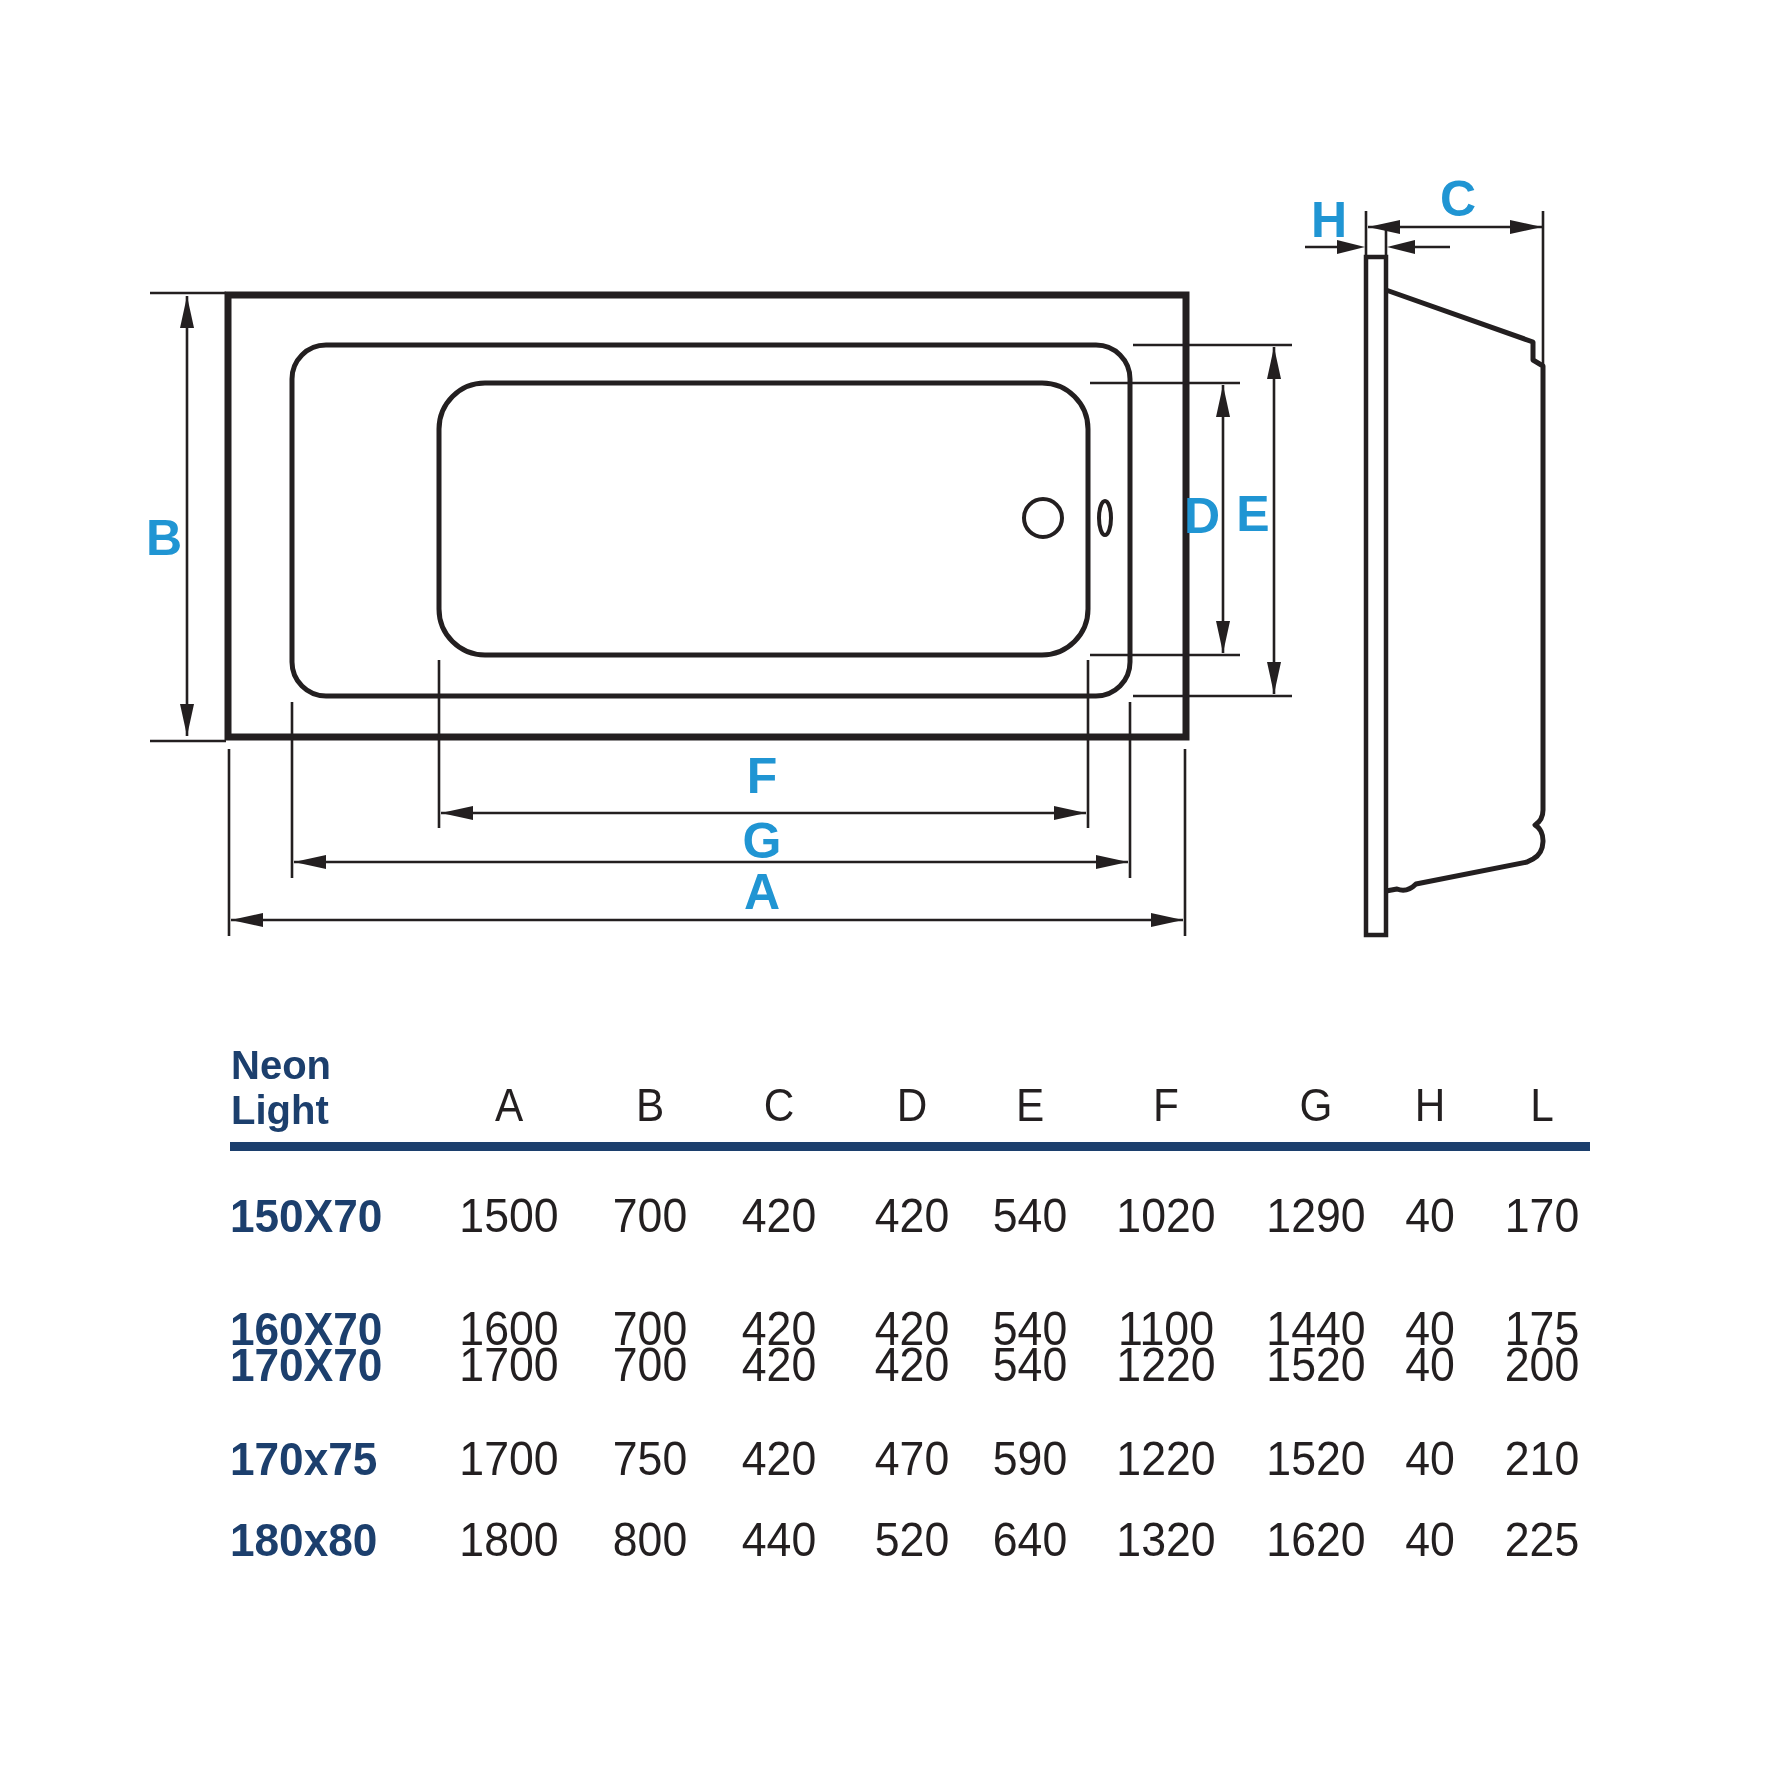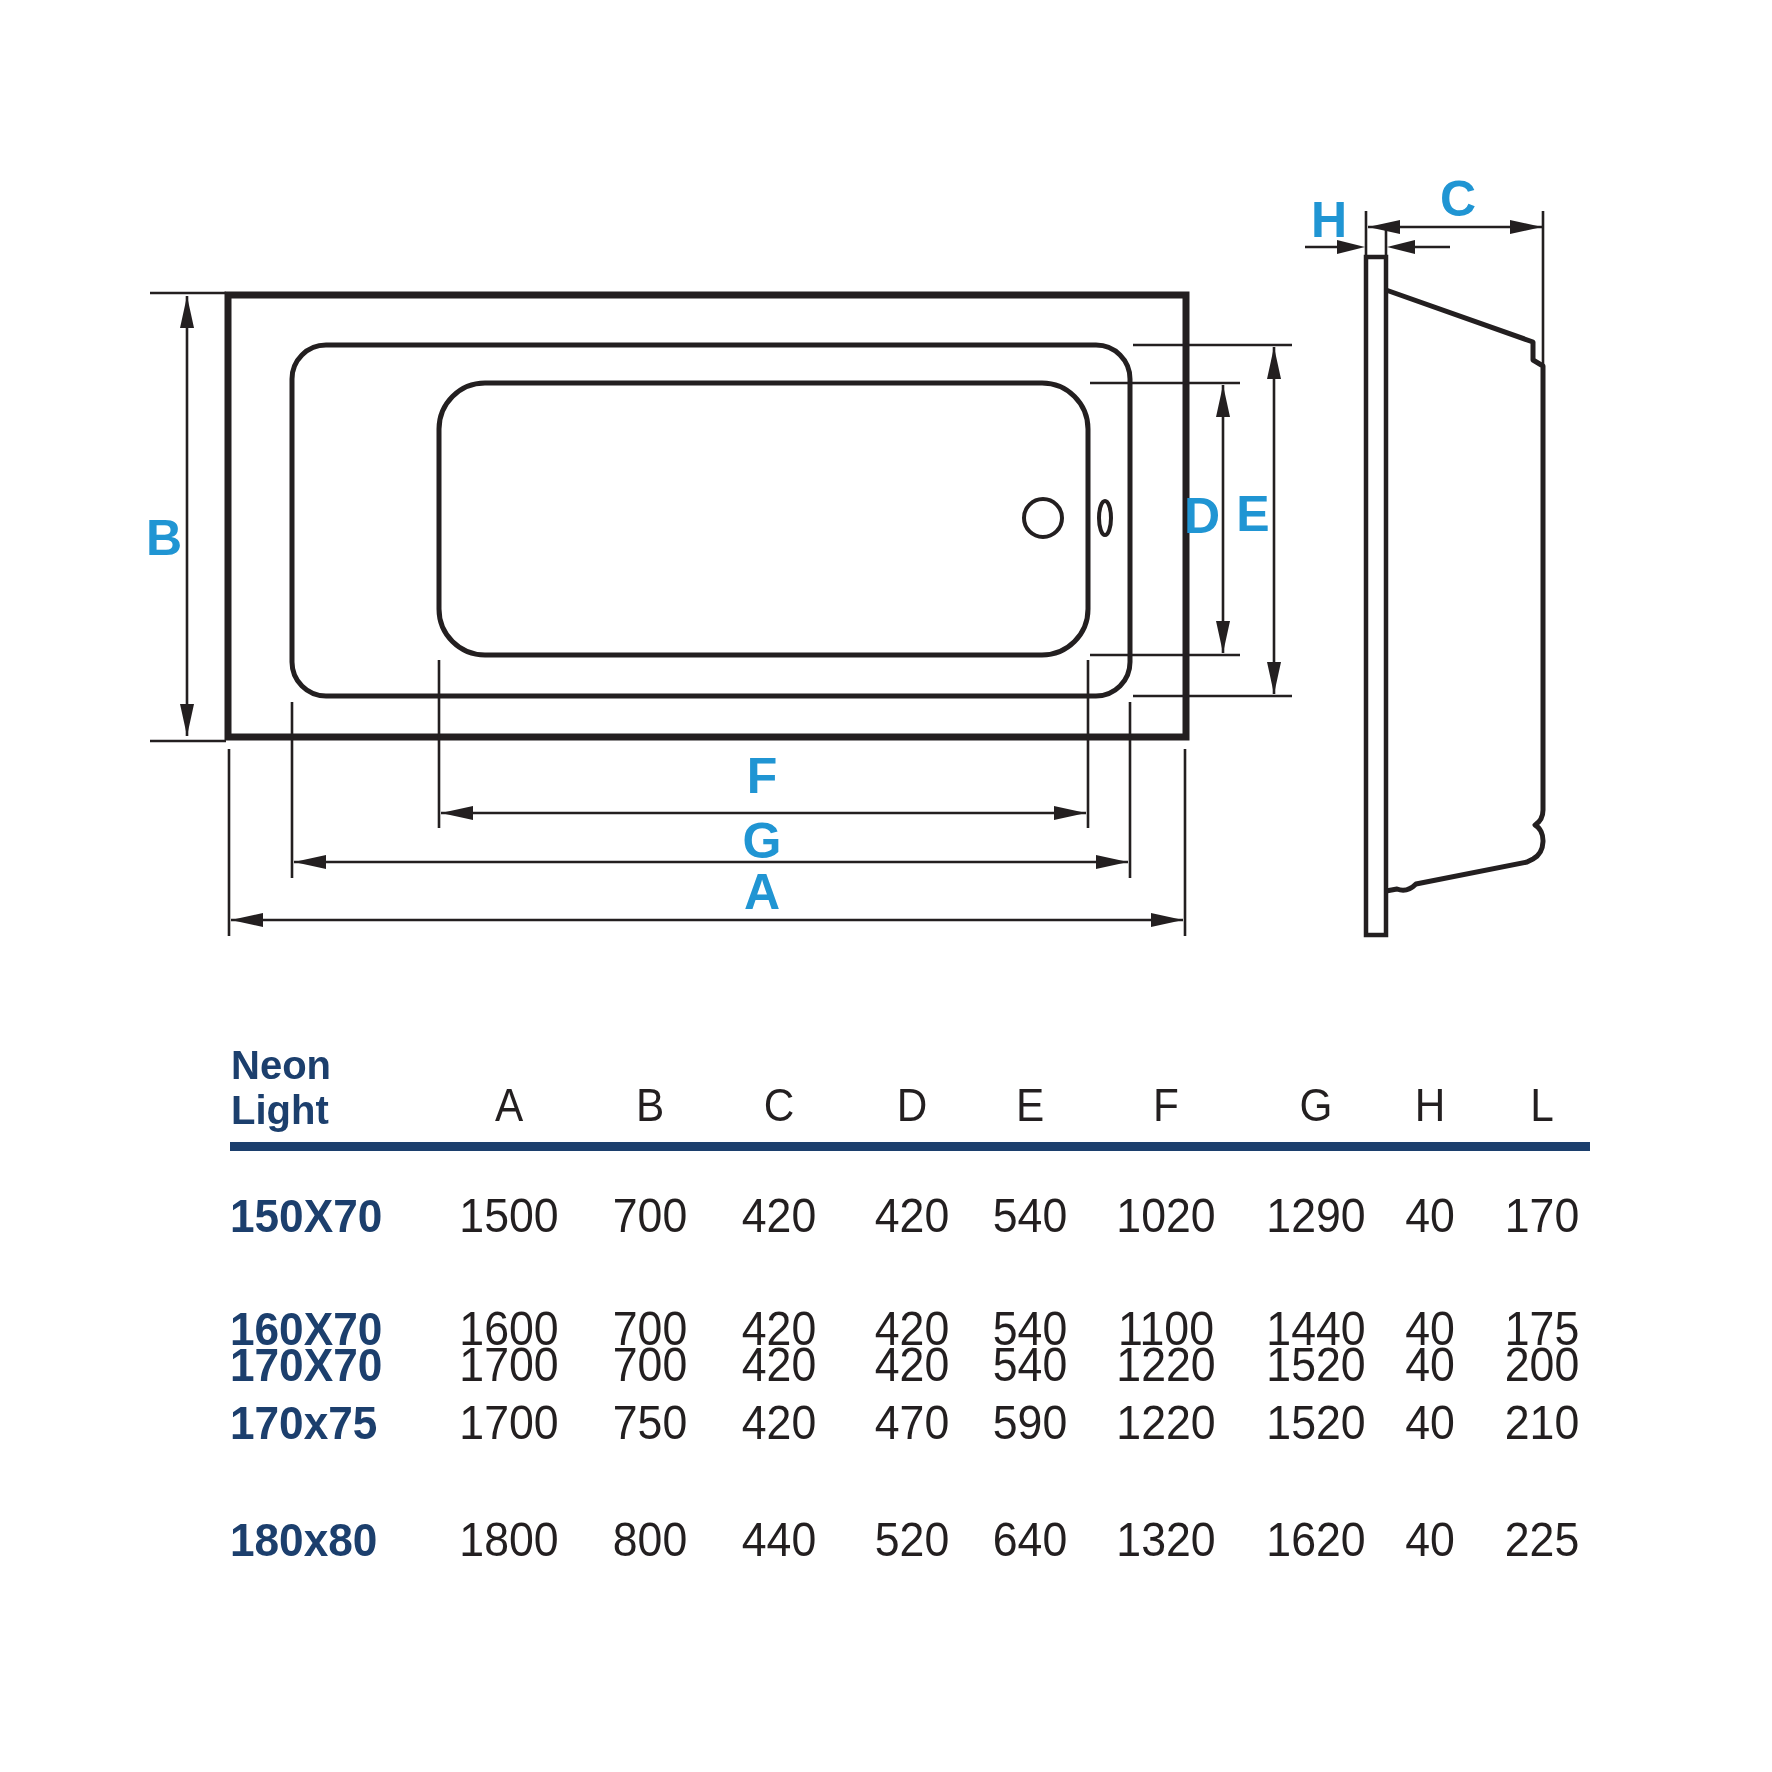--- a/index.html
+++ b/index.html
@@ -157,21 +157,21 @@
       <span class="val" style="left:650px">700</span>
       <span class="val" style="left:779px">420</span>
       <span class="val" style="left:912px">420</span>
       <span class="val" style="left:1030px">540</span>
       <span class="val" style="left:1166px">1220</span>
       <span class="val" style="left:1316px">1520</span>
       <span class="val" style="left:1430px">40</span>
       <span class="val" style="left:1542px">200</span>
     </div>
 
-    <div class="t-row" style="top:1398px">
+    <div class="t-row" style="top:1434px">
       <span class="rlab">170x75</span>
       <span class="val" style="left:509px">1700</span>
       <span class="val" style="left:650px">750</span>
       <span class="val" style="left:779px">420</span>
       <span class="val" style="left:912px">470</span>
       <span class="val" style="left:1030px">590</span>
       <span class="val" style="left:1166px">1220</span>
       <span class="val" style="left:1316px">1520</span>
       <span class="val" style="left:1430px">40</span>
       <span class="val" style="left:1542px">210</span>

